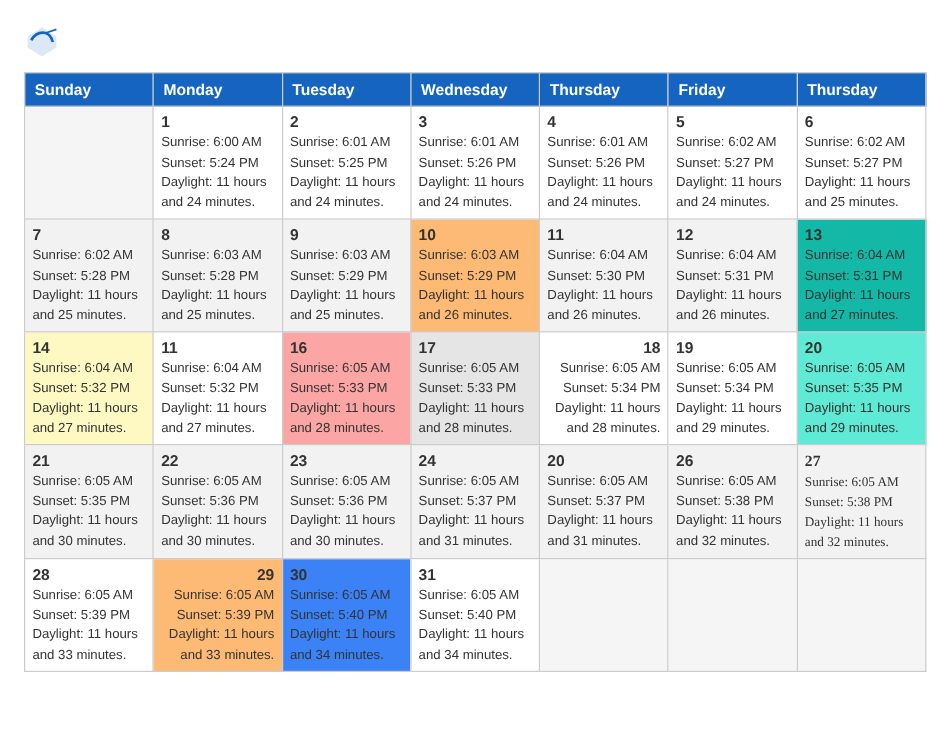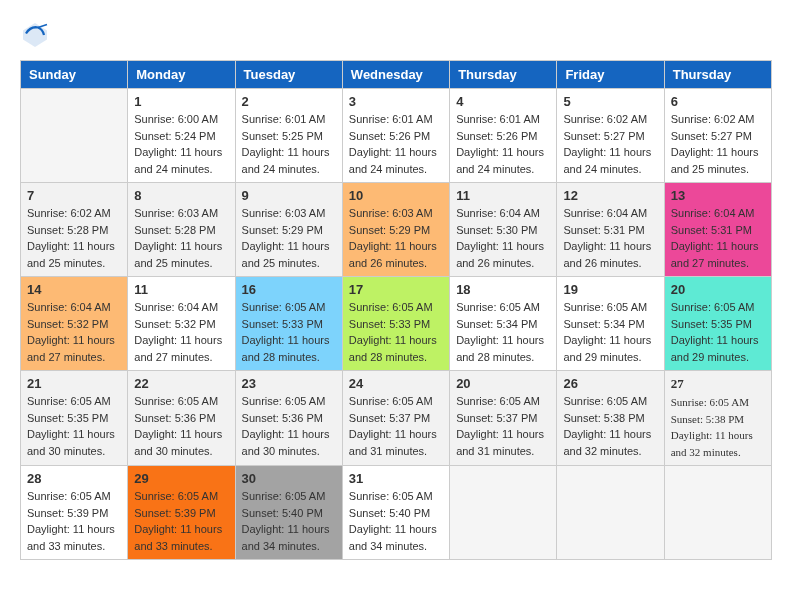--- a/index.html
+++ b/index.html
@@ -206,58 +206,58 @@
 Daylight: 11 hours
 and 26 minutes.</div>
         </td>
         <td style="background: rgb(242, 242, 242);">
           <span class="day-number">12</span>
           <div class="day-info" style="white-space: pre-line;">Sunrise: 6:04 AM
 Sunset: 5:31 PM
 Daylight: 11 hours
 and 26 minutes.</div>
         </td>
-        <td style="background: #ec4899;">
+        <td style="background: #14b8a6;">
           <span class="day-number">13</span>
           <div class="day-info" style="white-space: pre-line;">Sunrise: 6:04 AM
 Sunset: 5:31 PM
 Daylight: 11 hours
 and 27 minutes.</div>
         </td>
       </tr>
       <tr>
-        <td style="background: #fdba74;">
+        <td style="background: #fef9c3;">
           <span class="day-number">14</span>
           <div class="day-info" style="white-space: pre-line;">Sunrise: 6:04 AM
 Sunset: 5:32 PM
 Daylight: 11 hours
 and 27 minutes.</div>
         </td>
         <td style="background: rgb(255, 255, 255);">
           <span class="day-number">11</span>
           <div class="day-info" style="white-space: pre-line;">Sunrise: 6:04 AM
 Sunset: 5:32 PM
 Daylight: 11 hours
 and 27 minutes.</div>
         </td>
-        <td style="background: #7dd3fc;">
+        <td style="background: #fca5a5;">
           <span class="day-number">16</span>
           <div class="day-info" style="white-space: pre-line;">Sunrise: 6:05 AM
 Sunset: 5:33 PM
 Daylight: 11 hours
 and 28 minutes.</div>
         </td>
-        <td style="background: #bef264;">
+        <td style="background: #e5e5e5;">
           <span class="day-number">17</span>
           <div class="day-info" style="white-space: pre-line;">Sunrise: 6:05 AM
 Sunset: 5:33 PM
 Daylight: 11 hours
 and 28 minutes.</div>
         </td>
-        <td style="background: rgb(255, 255, 255);">
+        <td style="background: rgb(255, 255, 255); text-align: right;">
           <span class="day-number">18</span>
           <div class="day-info" style="white-space: pre-line;">Sunrise: 6:05 AM
 Sunset: 5:34 PM
 Daylight: 11 hours
 and 28 minutes.</div>
         </td>
         <td style="background: rgb(255, 255, 255);">
           <span class="day-number">19</span>
           <div class="day-info" style="white-space: pre-line;">Sunrise: 6:05 AM
 Sunset: 5:34 PM
@@ -324,28 +324,28 @@
         </td>
       </tr>
       <tr>
         <td style="background: rgb(255, 255, 255);">
           <span class="day-number">28</span>
           <div class="day-info" style="white-space: pre-line;">Sunrise: 6:05 AM
 Sunset: 5:39 PM
 Daylight: 11 hours
 and 33 minutes.</div>
         </td>
-        <td style="background: #f97316;">
+        <td style="background: #fdba74; text-align: right;">
           <span class="day-number">29</span>
           <div class="day-info" style="white-space: pre-line;">Sunrise: 6:05 AM
 Sunset: 5:39 PM
 Daylight: 11 hours
 and 33 minutes.</div>
         </td>
-        <td style="background: #a3a3a3;">
+        <td style="background: #3b82f6;">
           <span class="day-number">30</span>
           <div class="day-info" style="white-space: pre-line;">Sunrise: 6:05 AM
 Sunset: 5:40 PM
 Daylight: 11 hours
 and 34 minutes.</div>
         </td>
         <td style="background: rgb(255, 255, 255); margin-top: 40px;">
           <span class="day-number">31</span>
           <div class="day-info" style="white-space: pre-line;">Sunrise: 6:05 AM
 Sunset: 5:40 PM

